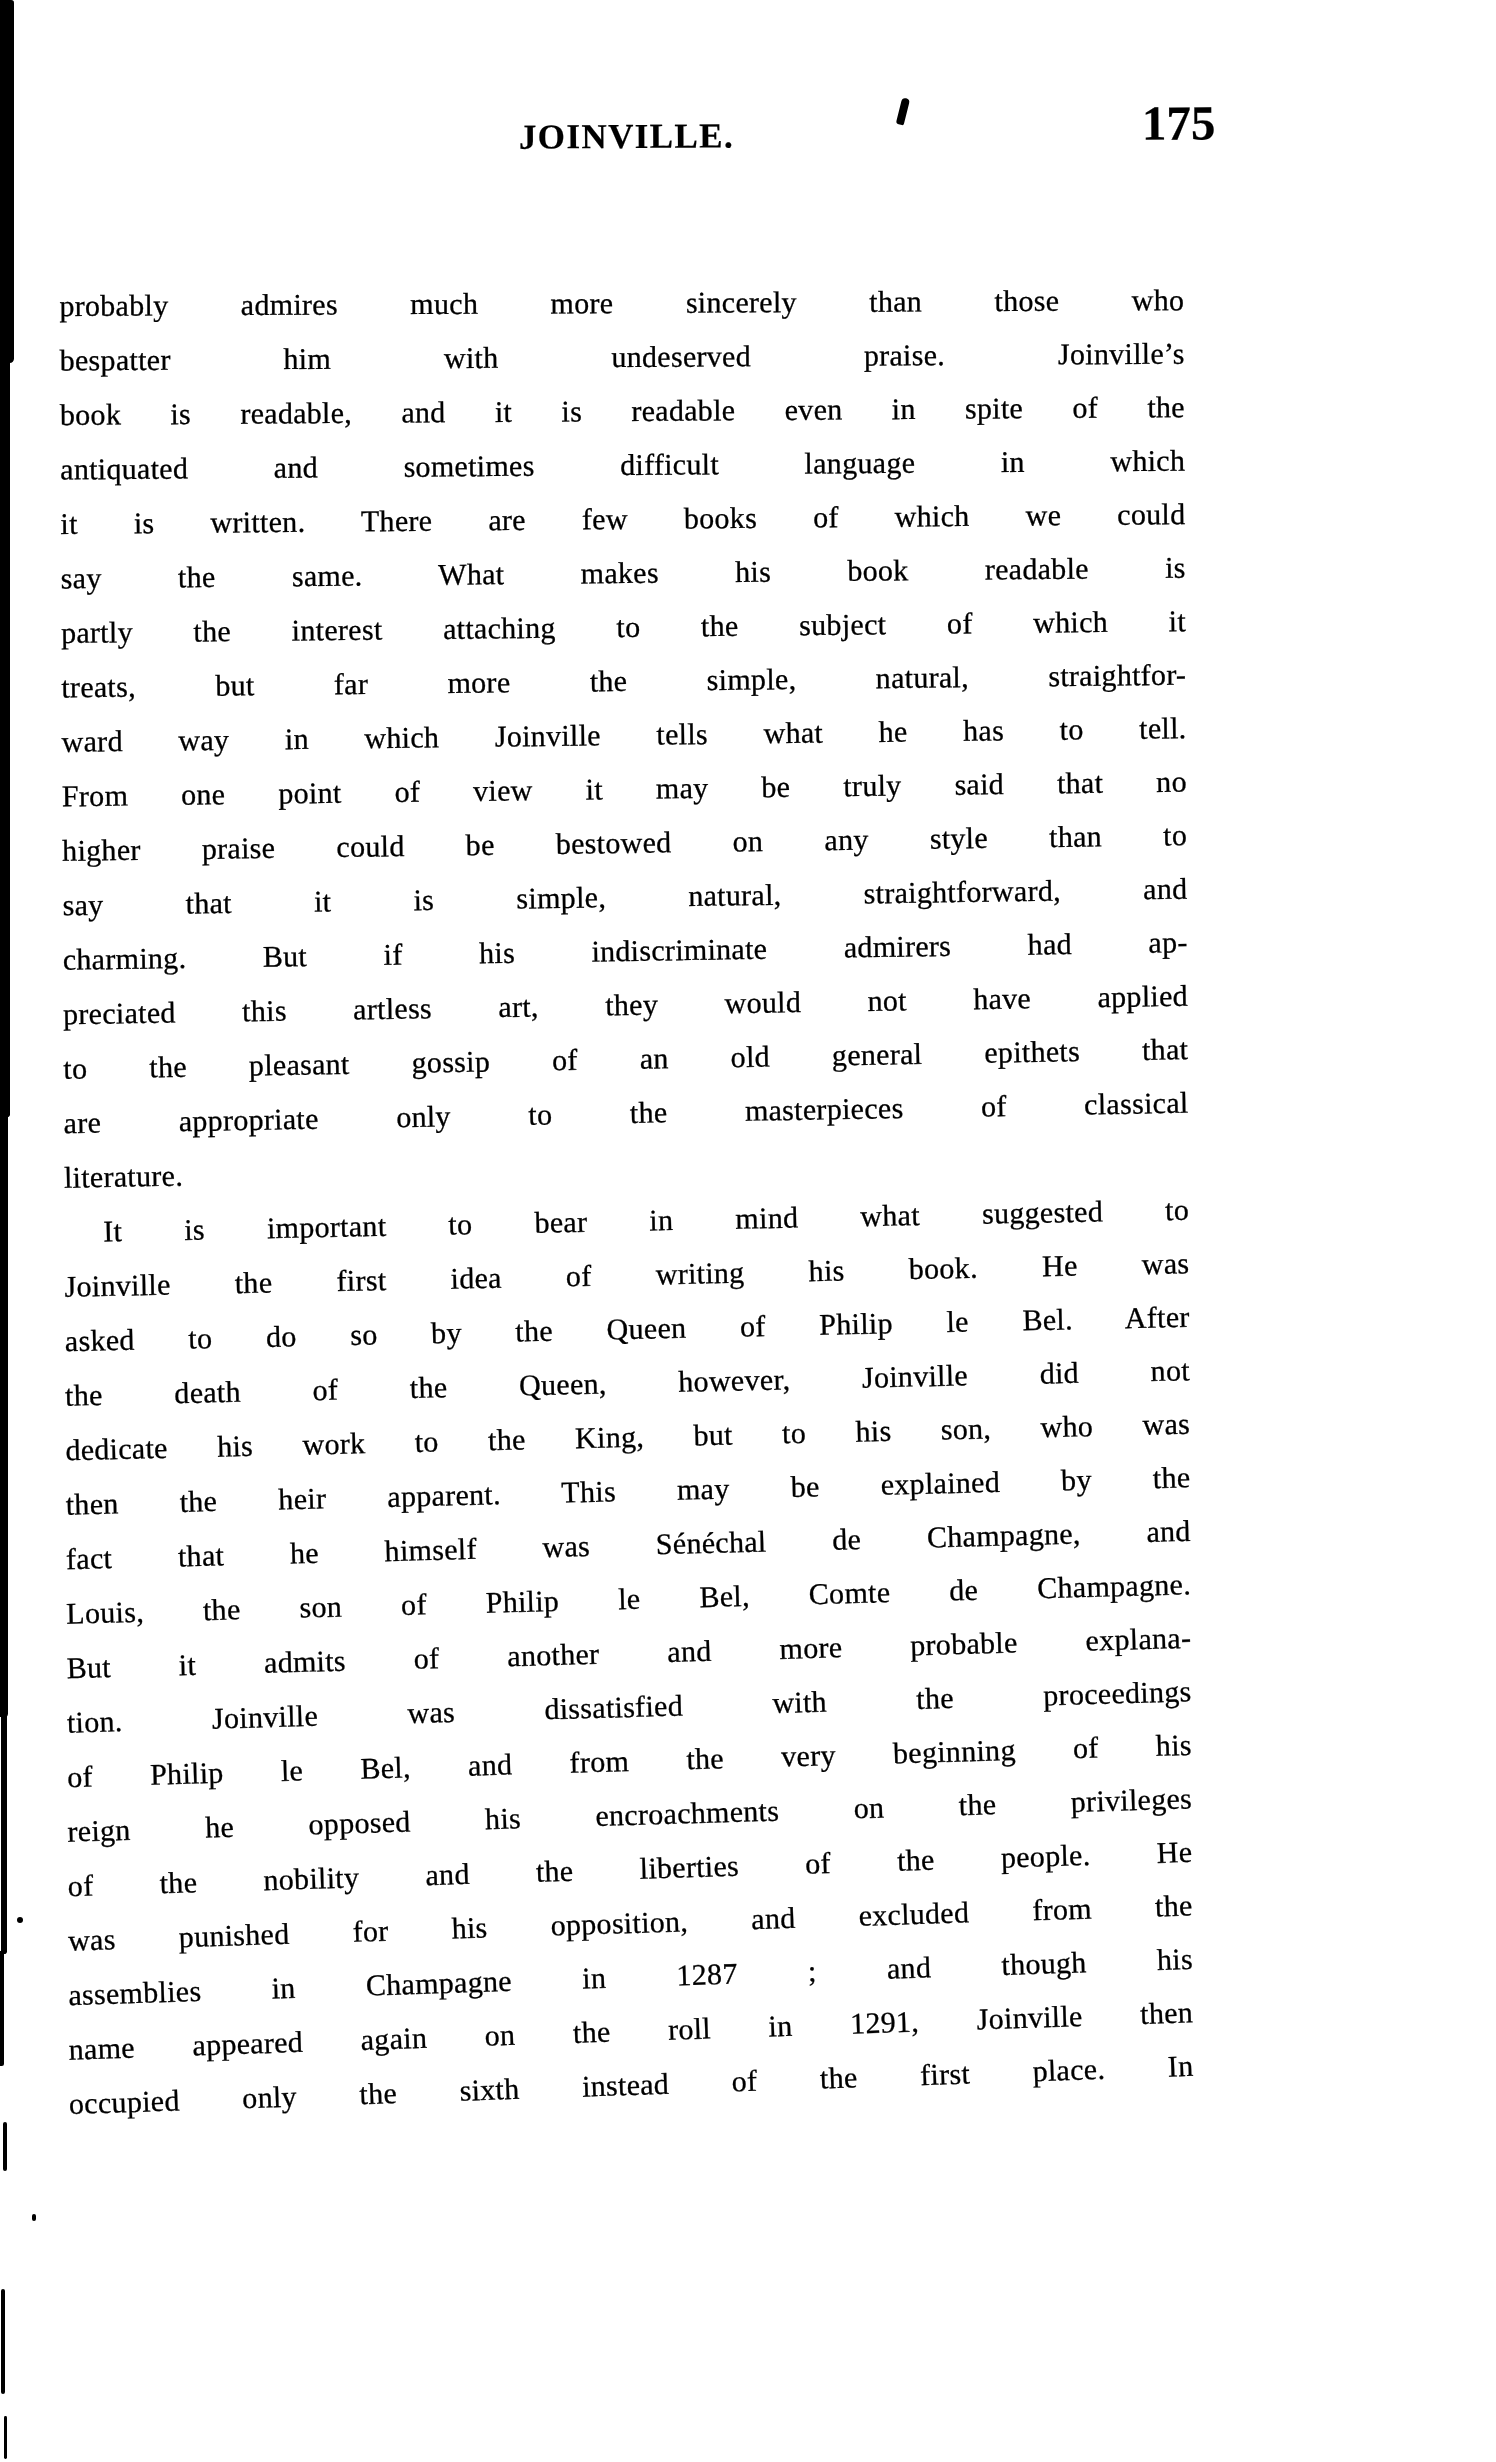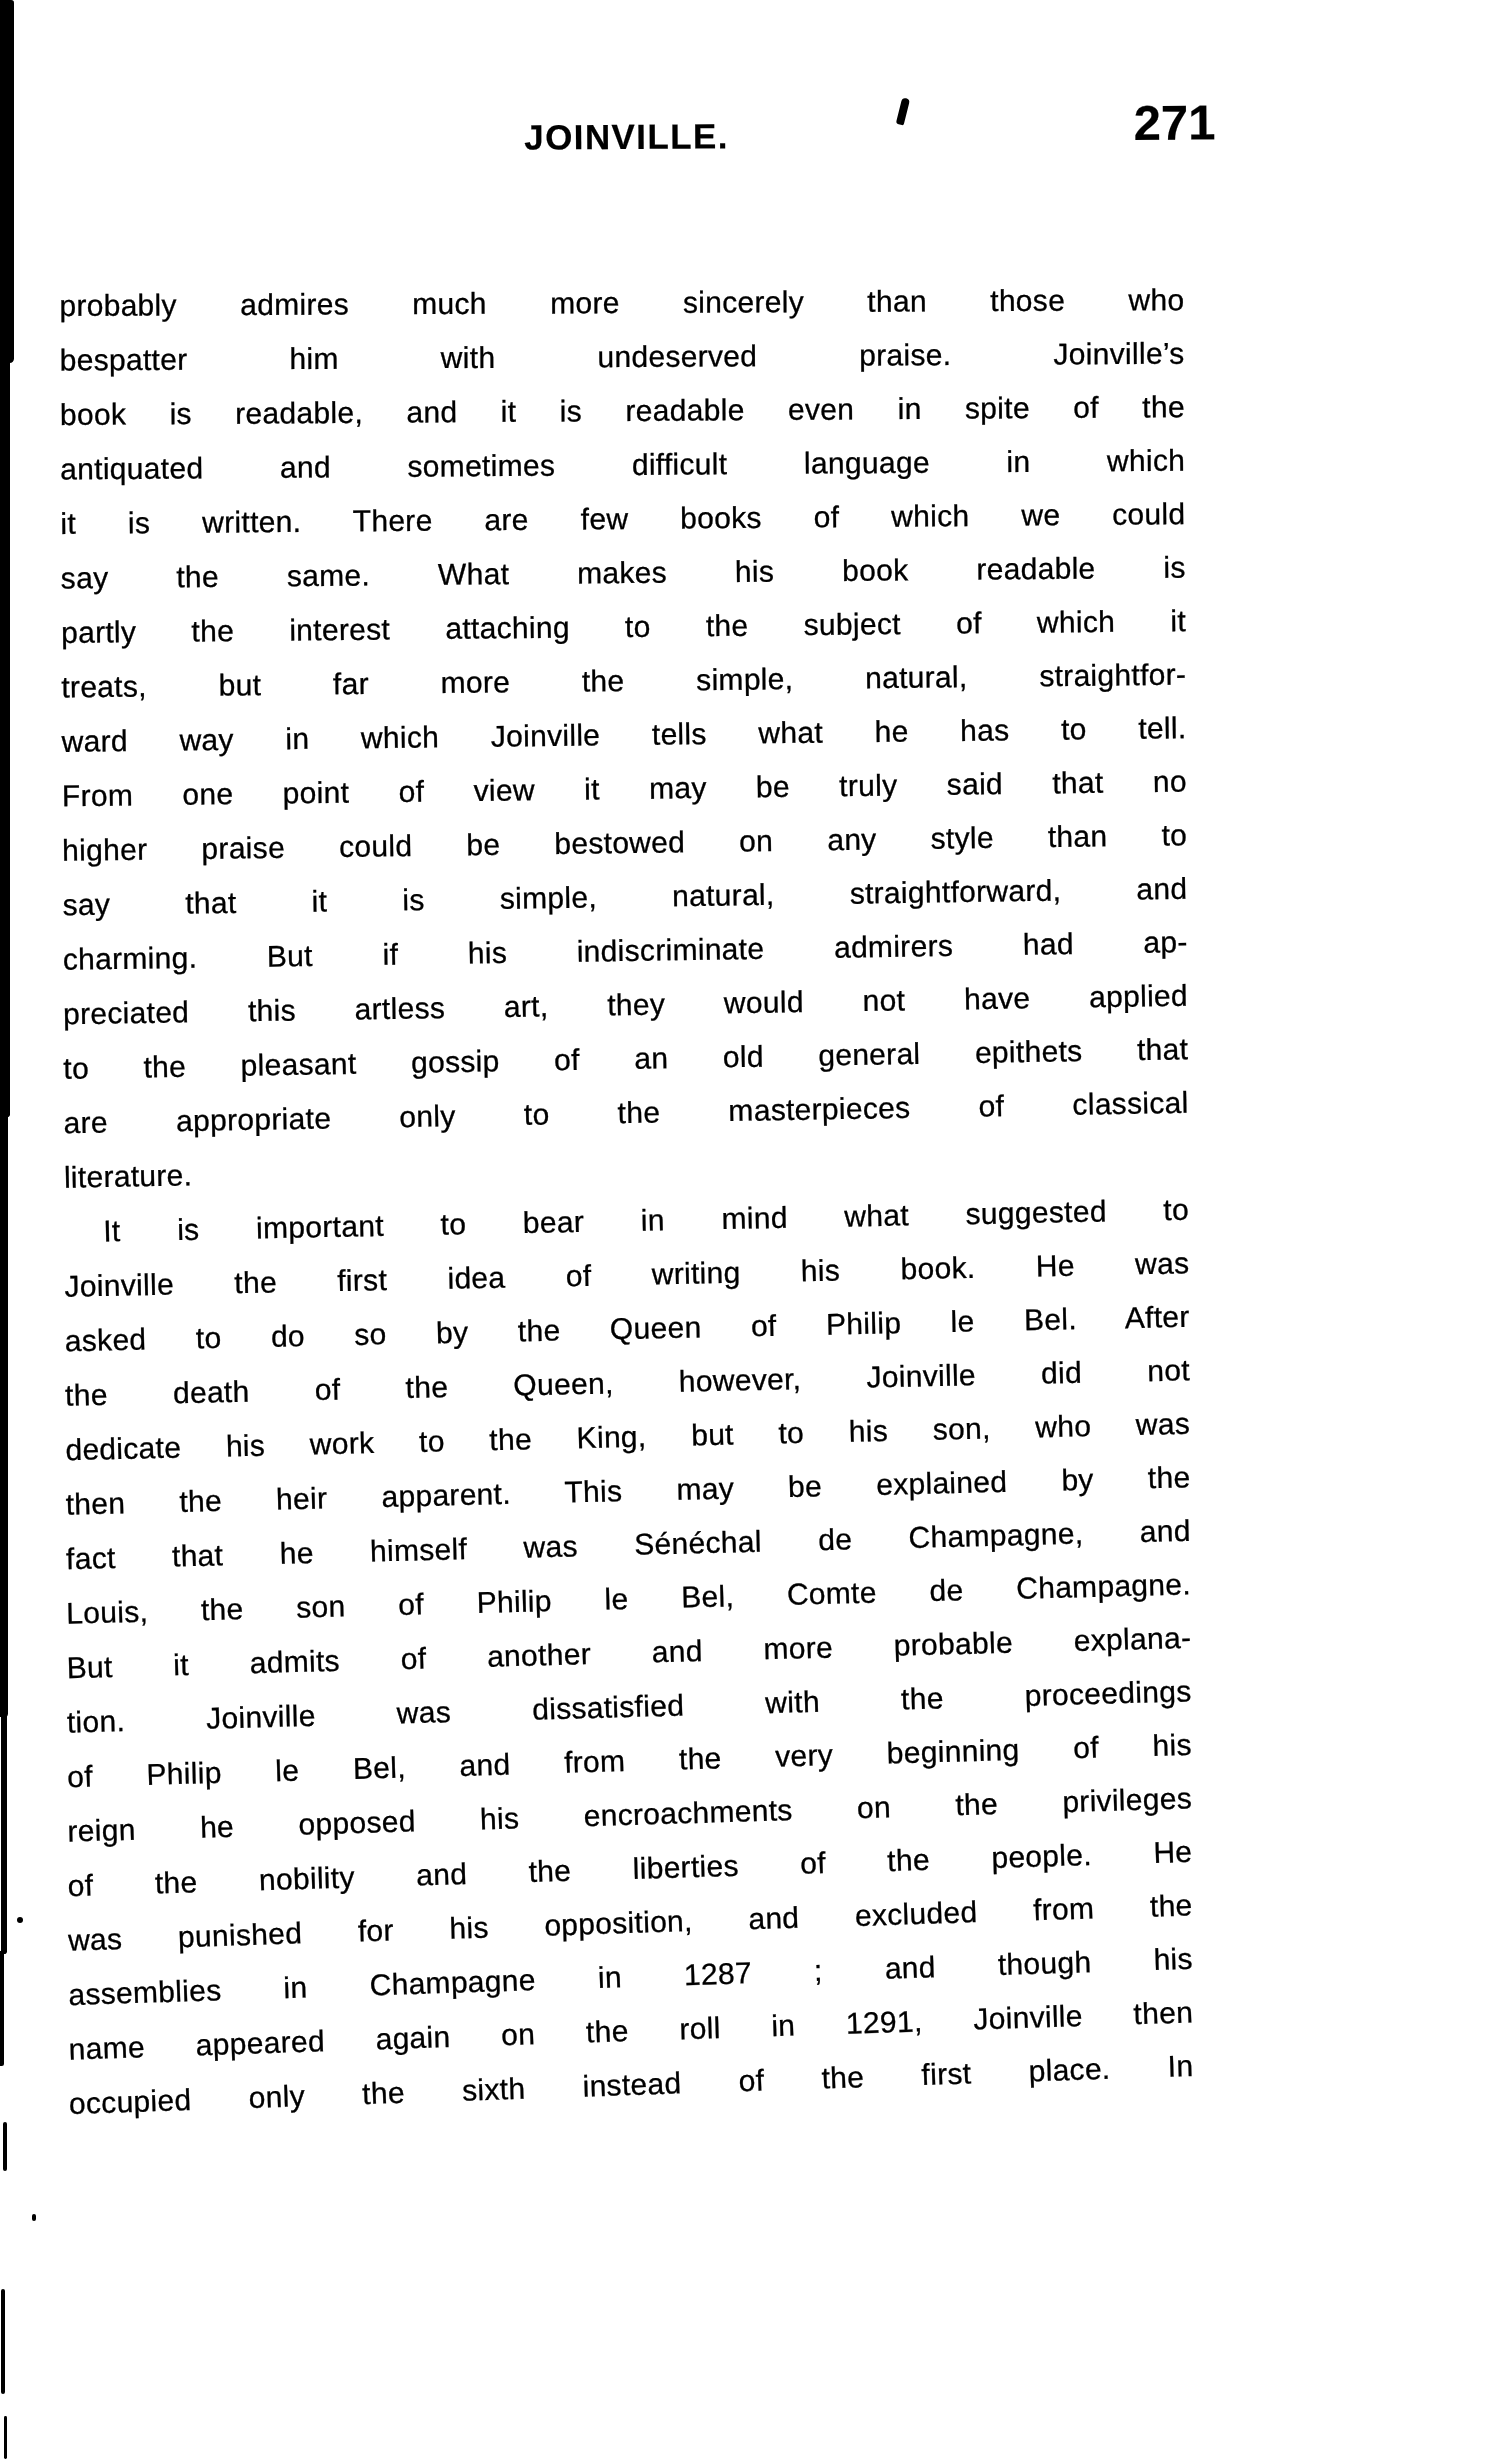--- a/index.html
+++ b/index.html
@@ -1,21 +1,21 @@
 <!DOCTYPE html>
 <html style="font-size:11px"><head>
 <meta charset="utf-8">
 <style>
   html,body { margin:0; padding:0; background:#ffffff; }
   .page {
     position:relative;
     width:1260px; height:2462px;
     background:#ffffff;
     overflow:hidden;
-    font-family:Liberation Sans, sans-serif;
+    font-family:Liberation Serif, serif;
     color:#000;
   }
 
   
   .page-header {
     position:absolute; left:64px; top:102px; width:1125px; height:64px;
     transform:rotate(-0.35deg);
   }
   .running-title {
     position:absolute; left:0; right:0; top:15.4px;
@@ -91,21 +91,21 @@
   <div class="speck s1"></div>
   <div class="speck s2"></div>
   <div class="speck s3"></div>
   <div class="speck s4"></div>
   <div class="speck s5"></div>
   <div class="speck s6"></div>
   <div class="speck s7"></div>
 
   <div class="page-header">
     <span class="running-title">JOINVILLE.</span>
-    <span class="page-number">271</span>
+    <span class="page-number">175</span>
   </div>
 
   <div class="page-body">
     <div class="line" style="--i:0">probably admires much more sincerely than those who</div>
     <div class="line" style="--i:1">bespatter him with undeserved praise. Joinville’s</div>
     <div class="line" style="--i:2">book is readable, and it is readable even in spite of the</div>
     <div class="line" style="--i:3">antiquated and sometimes difficult language in which</div>
     <div class="line" style="--i:4">it is written. There are few books of which we could</div>
     <div class="line" style="--i:5">say the same. What makes his book readable is</div>
     <div class="line" style="--i:6">partly the interest attaching to the subject of which it</div>

